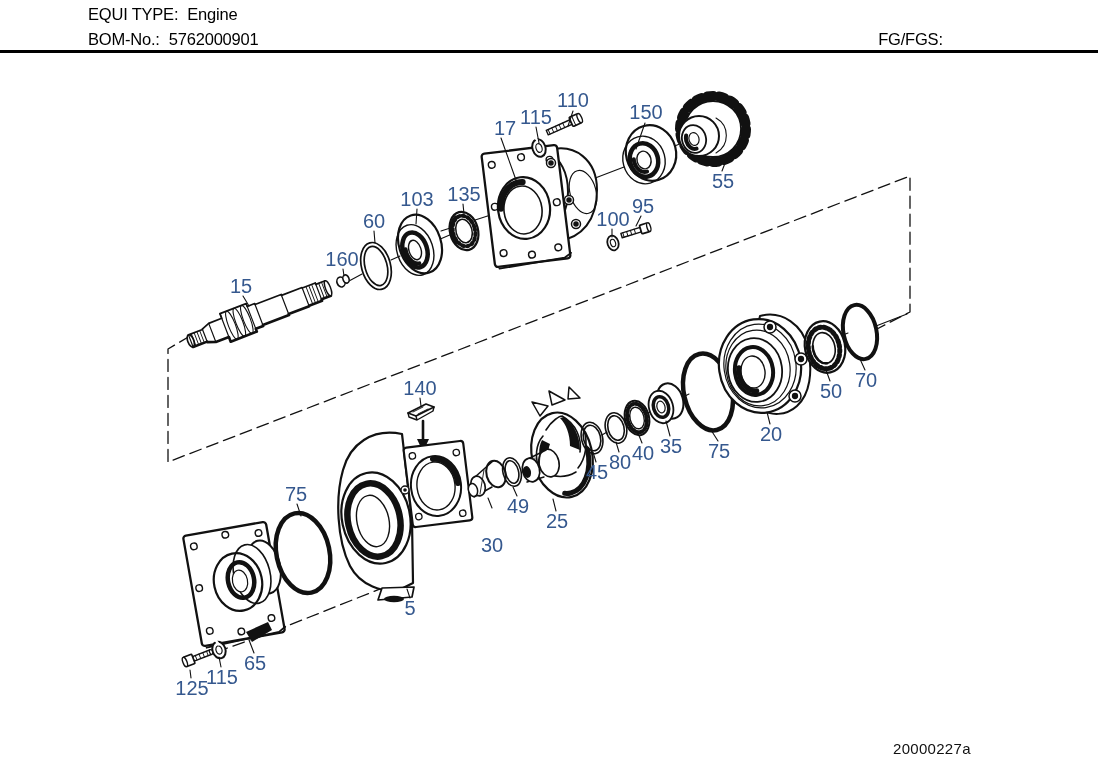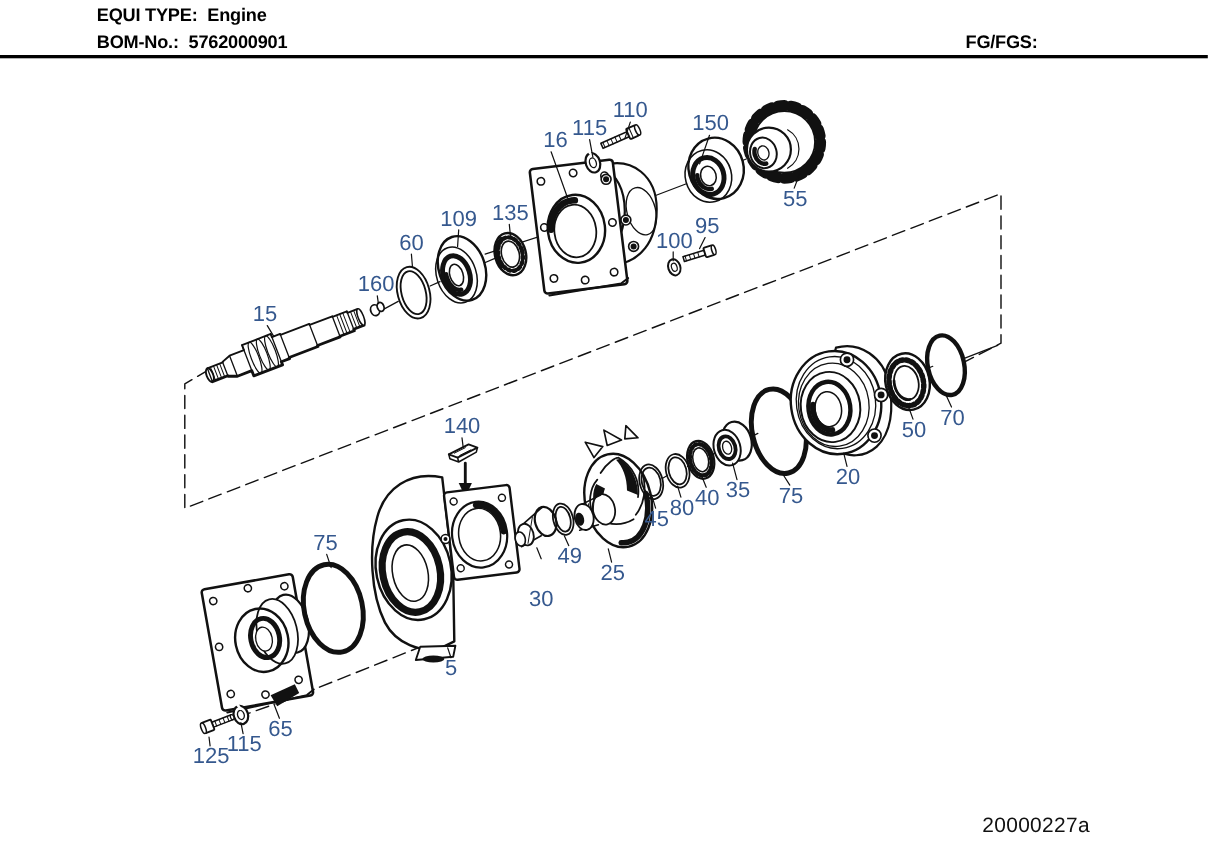--- a/index.html
+++ b/index.html
@@ -1,25 +1,25 @@
 <!DOCTYPE html>
 <html><head>
 <meta charset="utf-8">
 <style>
   html,body{margin:0;padding:0;background:#ffffff;}
   body{width:1098px;height:772px;position:relative;overflow:hidden;
        font-family:"Liberation Sans", sans-serif;color:#000;}
   .page{position:absolute;inset:0;background:#fff;}
-  .hdr{position:absolute;font-weight:bold;font-size:16.5px;white-space:nowrap;letter-spacing:-0.2px;}
+  .hdr{position:absolute;font-weight:normal;font-size:16.5px;white-space:nowrap;letter-spacing:-0.2px;}
   .hdr .val{margin-left:9px;}
   .hdr.centered{transform:translateX(-50%);}
   .rule{position:absolute;left:0;top:50px;width:1098px;height:3px;background:#000;}
   .callout{position:absolute;transform:translate(-50%,-50%);font-size:20px;
            color:#35588E;white-space:nowrap;line-height:1;}
-  .drawnum{position:absolute;left:893px;top:740px;font-size:19px;color:#111;letter-spacing:0.3px;}
+  .drawnum{position:absolute;left:893px;top:740px;font-size:15px;color:#111;letter-spacing:0.3px;}
   svg{position:absolute;left:0;top:0;}
   svg *{vector-effect:none;}
 </style>
 </head>
 <body>
 
 <div class="page">
 
   <div class="hdr" style="left:88px;top:5px">
     <span>EQUI TYPE:</span><span class="val">Engine</span>
@@ -323,24 +323,24 @@
                M420,398 L421,406 M297,504 L301,516 M410,598 L407,589 M492,508 L488,498
                M517,496 L513,487 M556,511 L553,499 M596,462 L593,452 M619,452 L616,442
                M642,443 L638,433 M670,436 L666,421 M718,441 L711,430 M770,424 L767,412
                M830,381 L826,370 M865,370 L860,359 M254,653 L249,640 M221,667 L219,657
                M191,678 L190,670"></path>
     </g>
   </svg>
 
   <div class="callout" style="left:573px;top:100px">110</div>
   <div class="callout" style="left:536px;top:117px">115</div>
-  <div class="callout" style="left:505px;top:128px">16</div>
+  <div class="callout" style="left:505px;top:128px">17</div>
   <div class="callout" style="left:646px;top:112px">150</div>
   <div class="callout" style="left:723px;top:181px">55</div>
-  <div class="callout" style="left:417px;top:199px">109</div>
+  <div class="callout" style="left:417px;top:199px">103</div>
   <div class="callout" style="left:464px;top:194px">135</div>
   <div class="callout" style="left:374px;top:221px">60</div>
   <div class="callout" style="left:342px;top:259px">160</div>
   <div class="callout" style="left:241px;top:286px">15</div>
   <div class="callout" style="left:613px;top:219px">100</div>
   <div class="callout" style="left:643px;top:206px">95</div>
   <div class="callout" style="left:420px;top:388px">140</div>
   <div class="callout" style="left:296px;top:494px">75</div>
   <div class="callout" style="left:410px;top:608px">5</div>
   <div class="callout" style="left:492px;top:545px">30</div>

